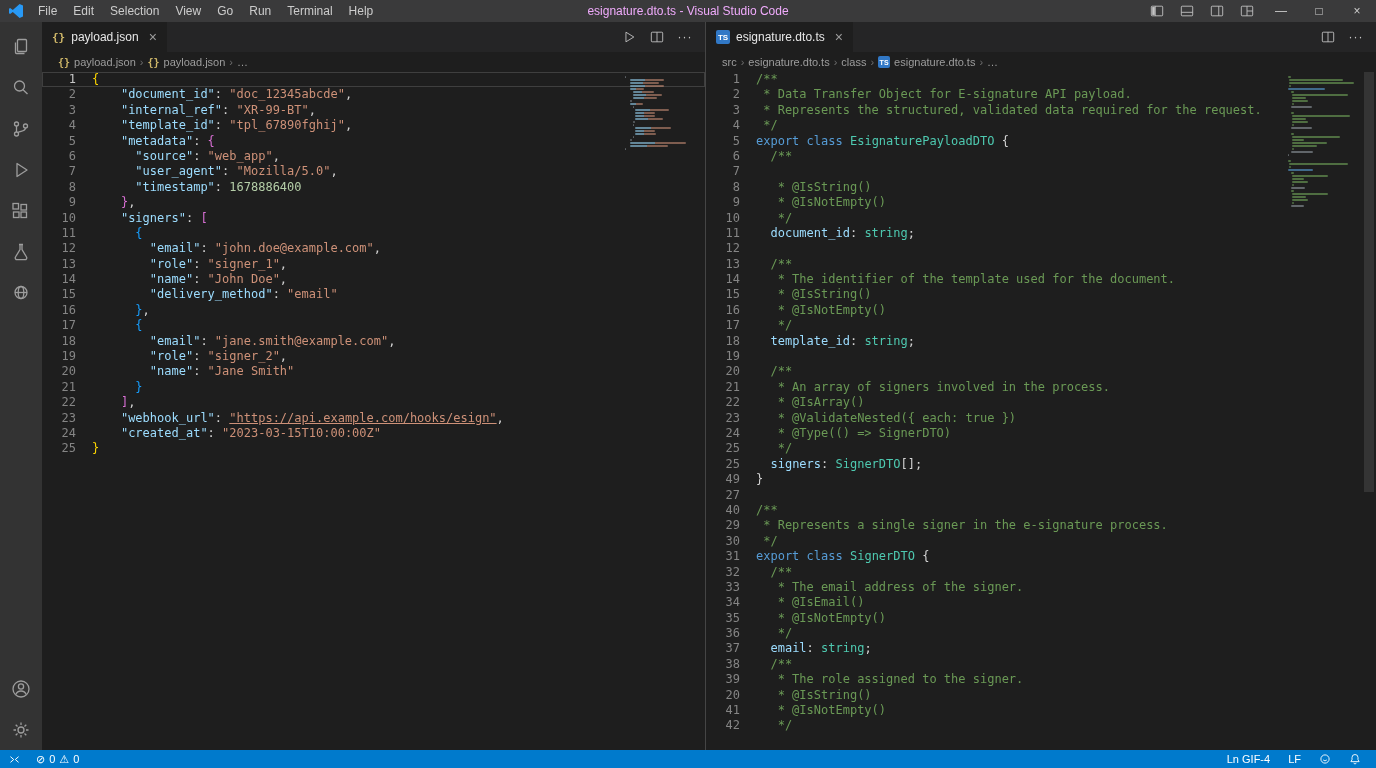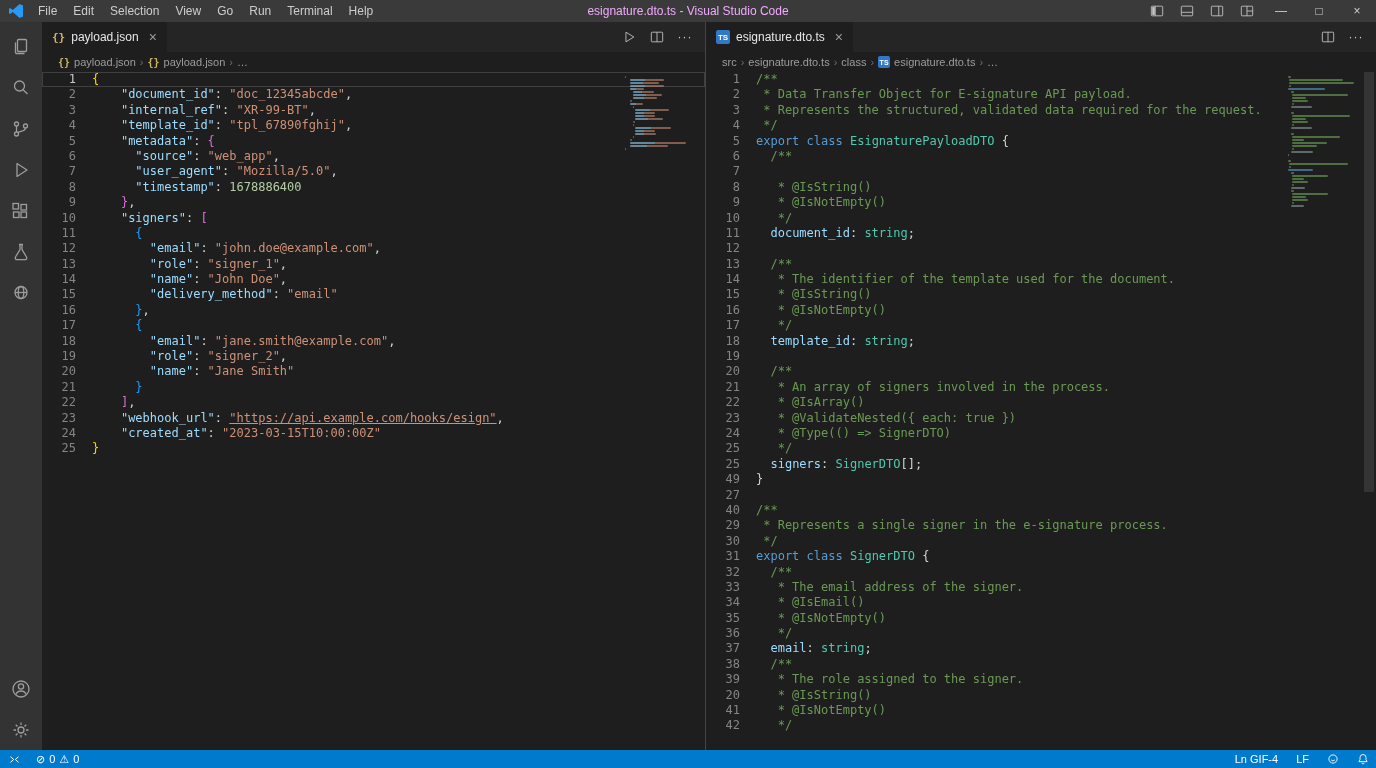--- a/index.html
+++ b/index.html
@@ -81,21 +81,21 @@
   .mm-bar { height:2px; margin:1px 0; border-radius:1px; }
   .vscroll { position:absolute; top:0; right:0; width:14px; height:100%; }
   .vthumb { position:absolute; top:0; right:2px; width:10px; height:62%;
             background:rgba(121,121,121,.25); }
 
   
   .statusbar { height:18px; background:#007acc; display:flex; align-items:center;
                color:#ffffff; font-size:11px; }
   .sb-item { display:flex; align-items:center; gap:4px; padding:0 7px; height:100%; }
   .sb-remote { padding:0 8px; }
-  .sb-right { margin-left:auto; display:flex; align-items:center; gap:4px; }
+  .sb-right { margin-left:auto; display:flex; align-items:center; gap:4px; padding-right:8px; }
   .sb-glyph { font-size:11px; }
   .sb-item svg { stroke:#ffffff; fill:none; stroke-width:1.2; }
 </style>
 </head>
 <body>
 
 <header class="titlebar">
   <svg class="logo" viewBox="0 0 16 16">
     <path fill="#2899f5" d="M11.6 0.9 4.8 7.1 2.1 5.1l-1.1 .6v4.6l1.1 .6 2.7-2 6.8 6.2 3.4-1.6V2.5z"></path>
   </svg>

